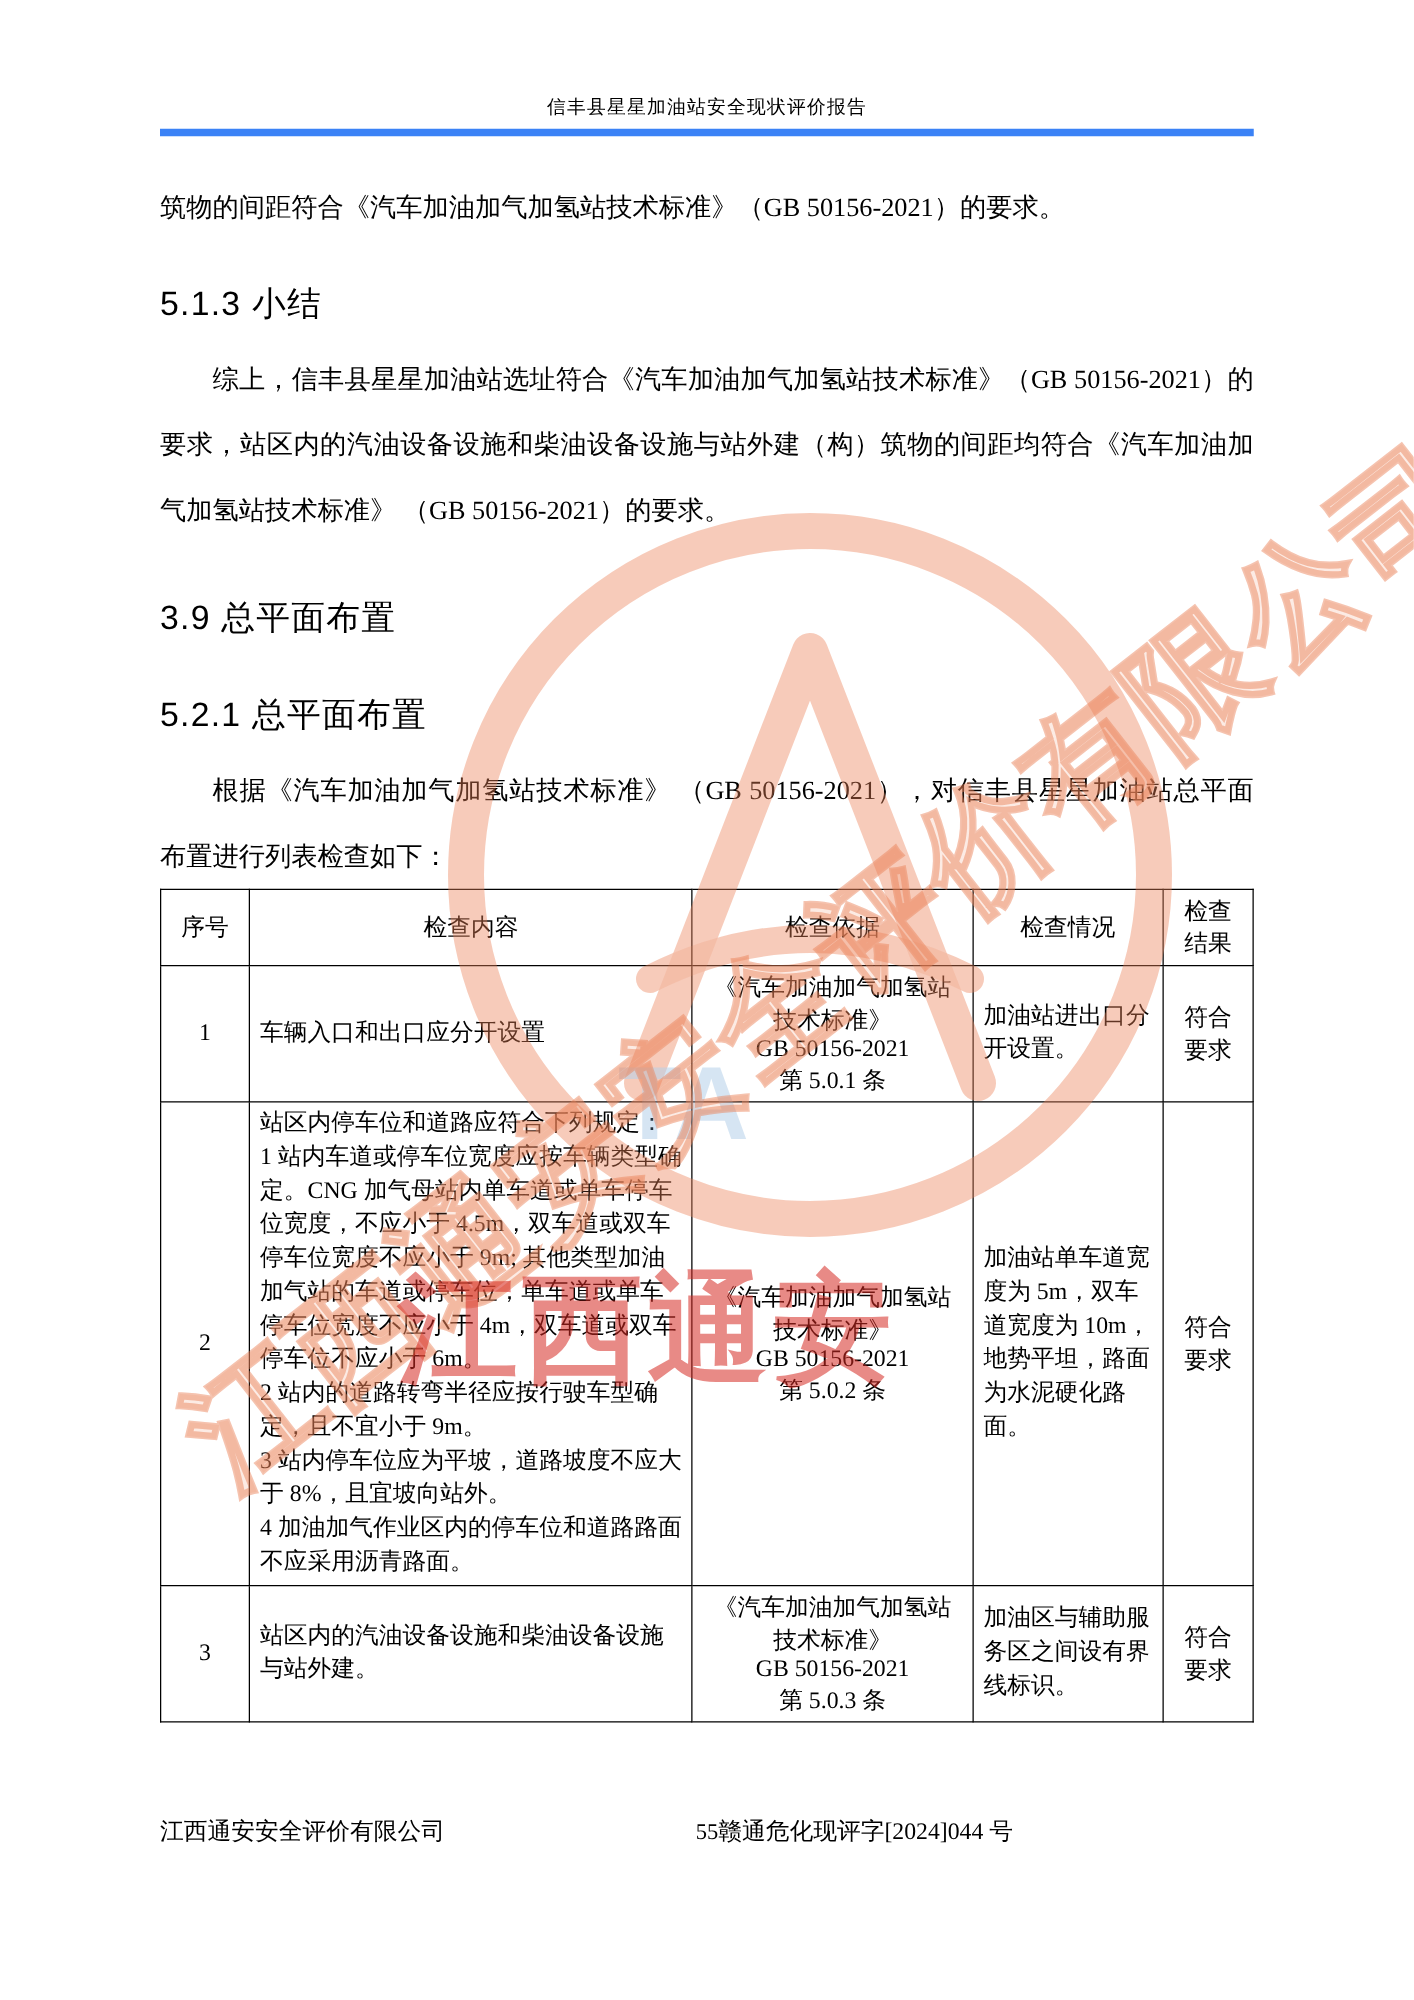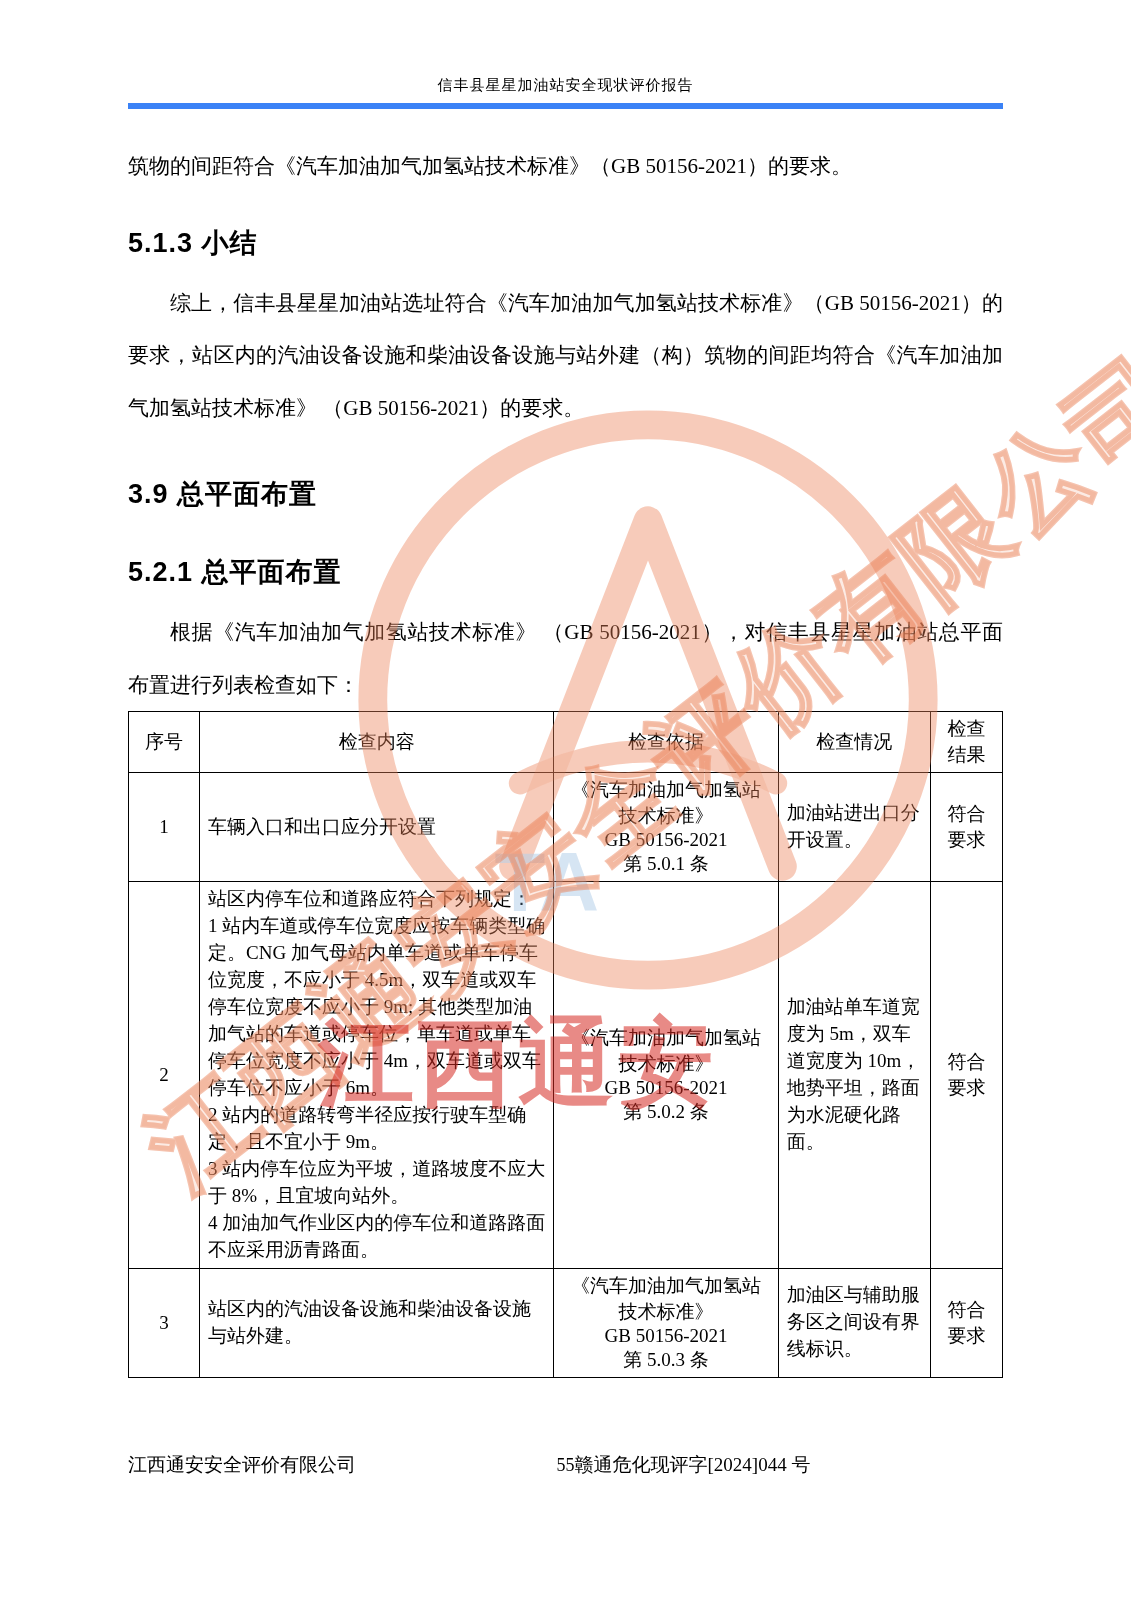--- a/index.html
+++ b/index.html
@@ -36,21 +36,21 @@
   .doc-header {
     margin: 0 128px; padding-top: 76px; padding-bottom: 8px;
     border-bottom: 6px solid #3b82f6;
     text-align: center; font-size: 15px; letter-spacing: 1px;
   }
 
   
   .content { margin: 14px 128px; position: relative; z-index: 1; }
   .p-lead { margin-top: 42px; font-size: 21px; line-height: 1.5; }
   .h-sub {
-    margin-top: 42px; font-size: 27px; font-weight: bold;
+    margin-top: 42px; font-size: 27px; font-weight: normal;
     font-family: "Liberation Sans", "DejaVu Sans", sans-serif;
     letter-spacing: 1px;
   }
   .p-body {
     margin-top: 16px; font-size: 21px; line-height: 2.5;
     text-align: justify; text-indent: 2em;
   }
   .tbl-caption {
     margin: 26px 0 10px; text-align: center;
     font-family: "Liberation Sans", "DejaVu Sans", sans-serif;

